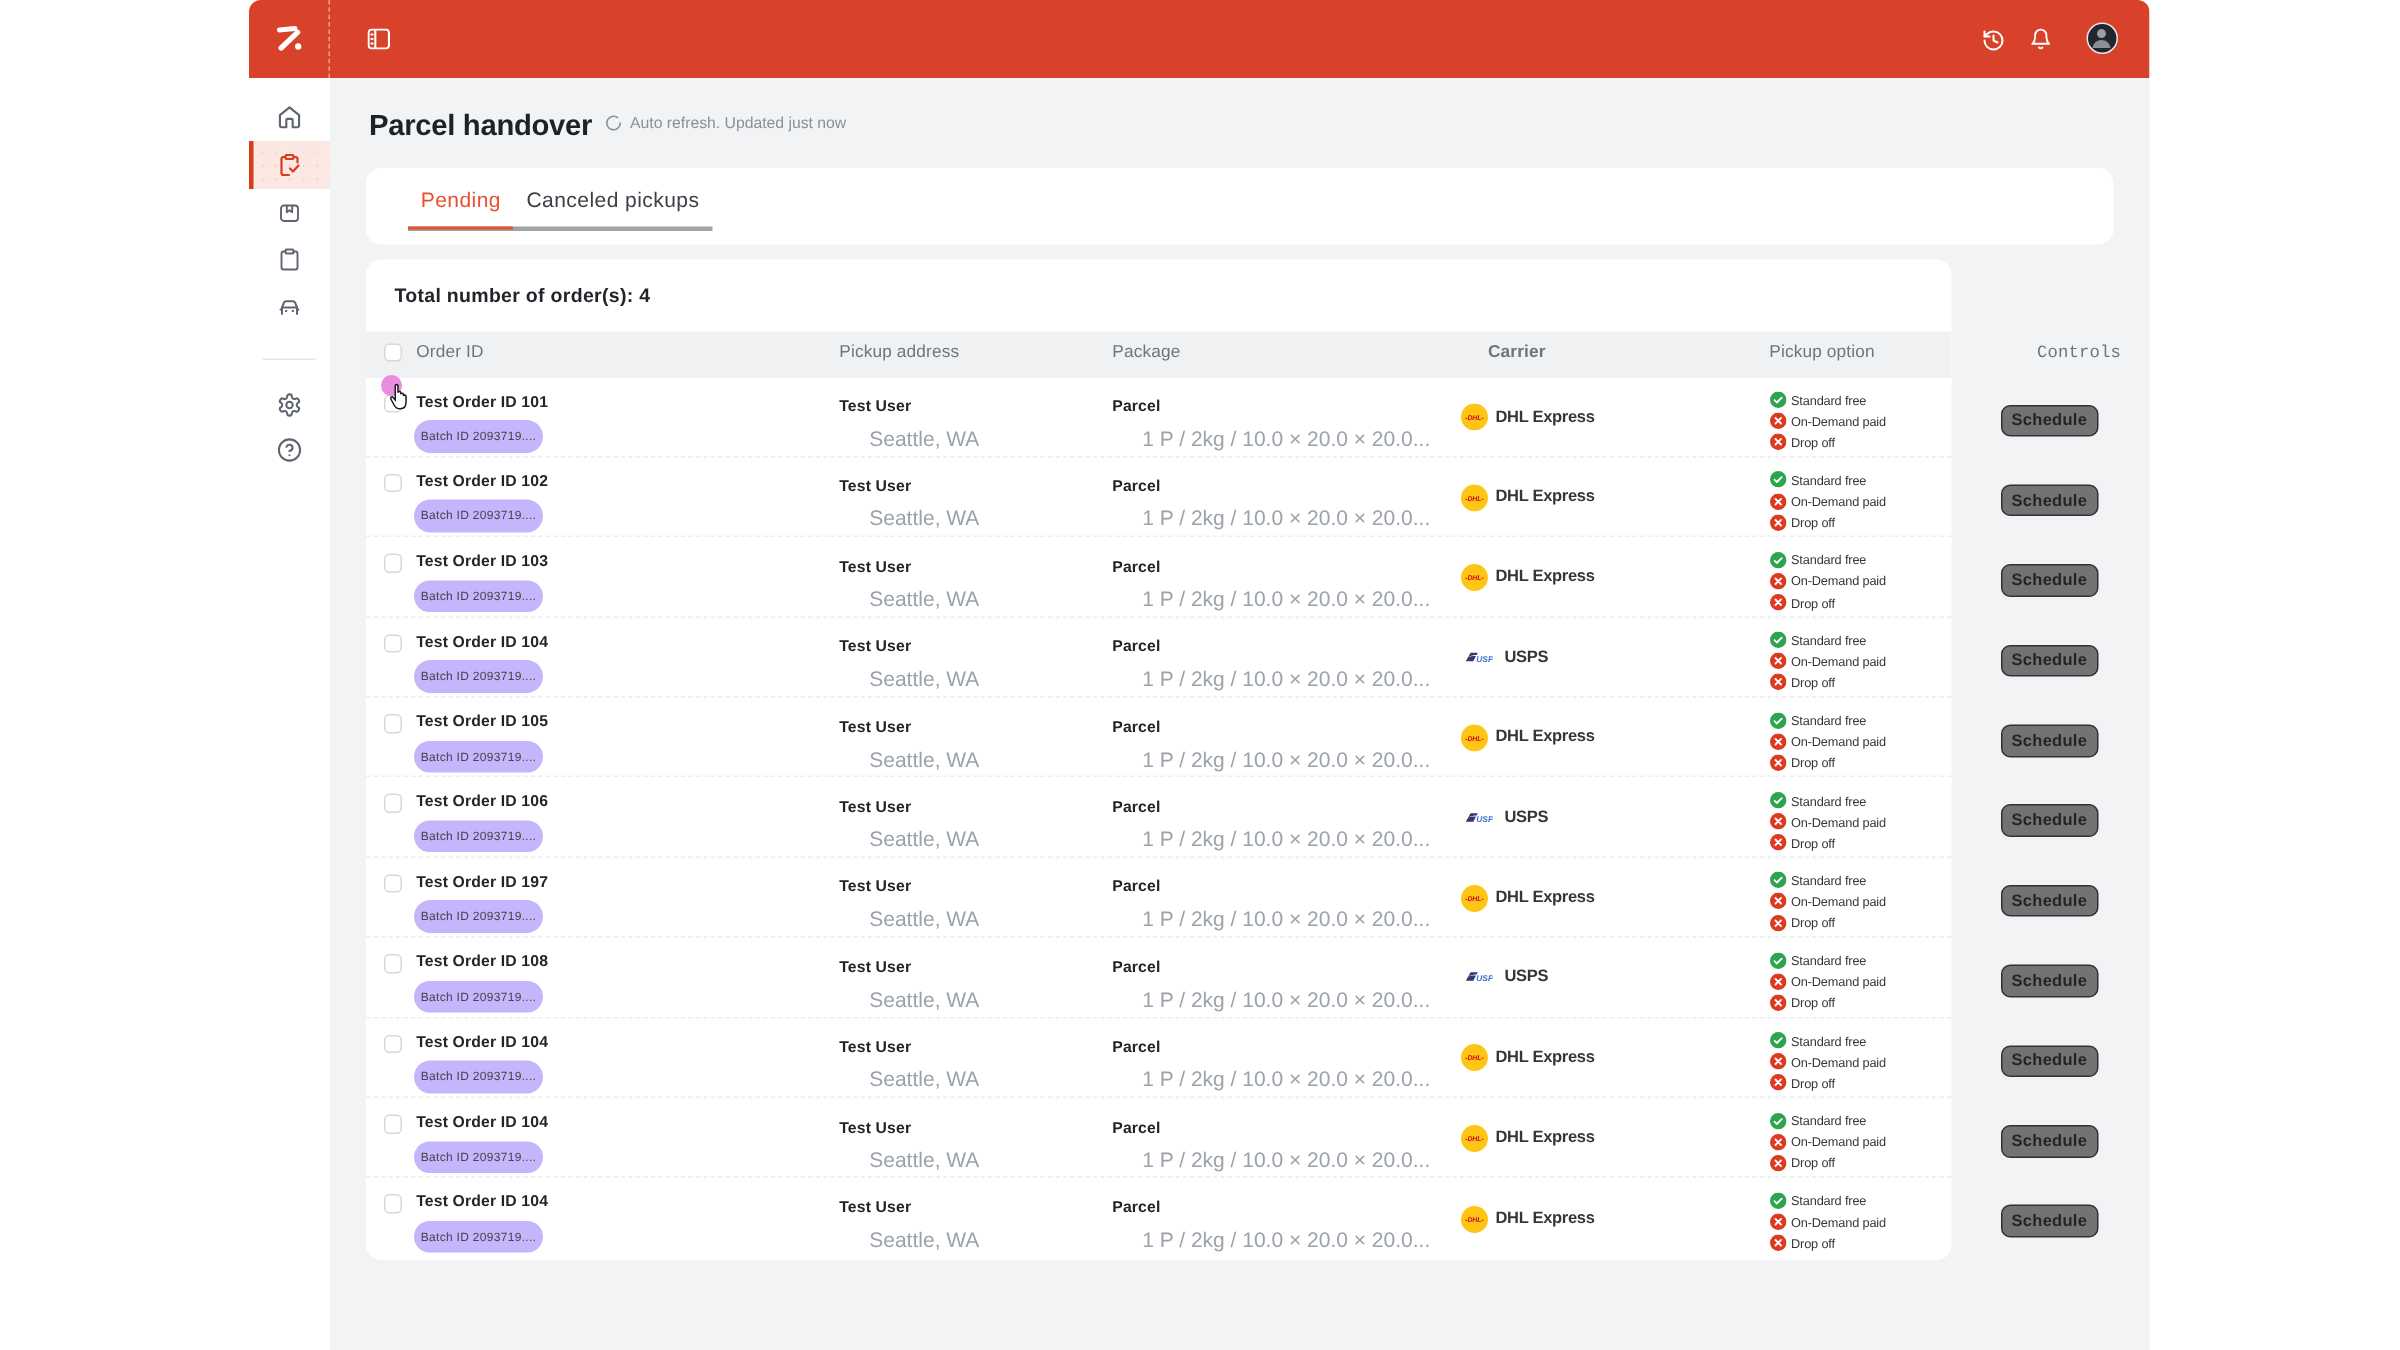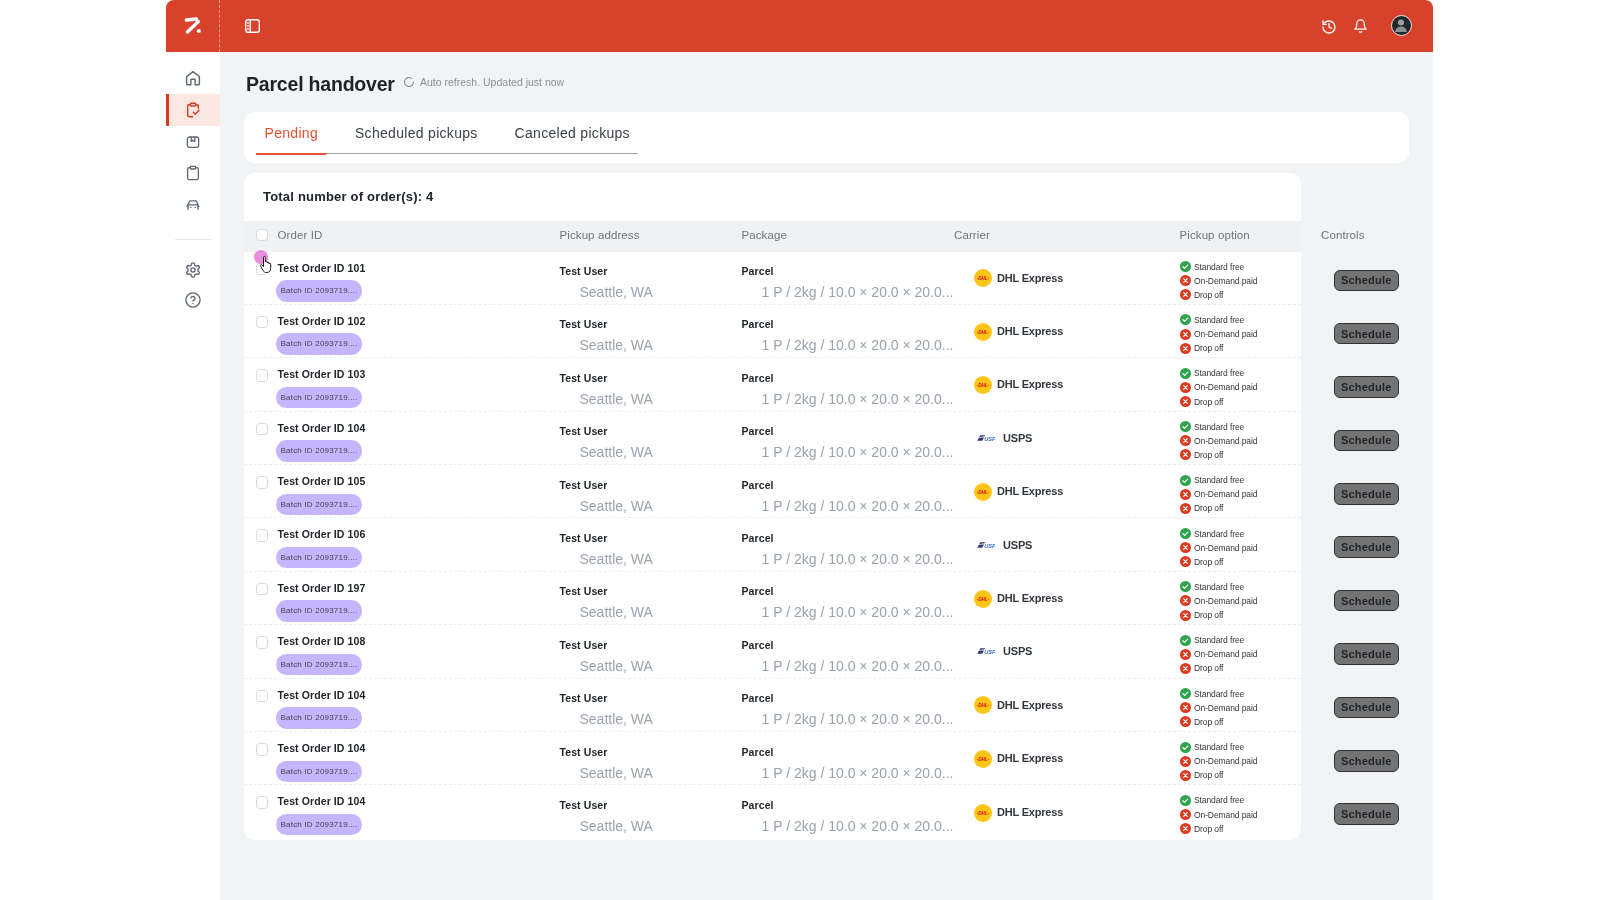--- a/index.html
+++ b/index.html
@@ -17,21 +17,21 @@
   background-image:radial-gradient(circle, #F1D4C2 0.62px, rgba(0,0,0,0) 0.85px);
   background-size:9px 9px; background-position:2px 3px;
   border-left:3px solid #D93A22; }
 .sdiv { position:absolute; left:9px; top:187px; width:36px; height:1px; background:#E6E8EA; }
 
 .main { position:absolute; left:54px; top:52px; right:0; bottom:0; background:#F1F3F4; }
 .h1 { position:absolute; left:26px; top:20.5px; line-height:22px; font-size:19.5px; font-weight:bold; color:#1E2125; letter-spacing:-0.2px; }
 .refresh { position:absolute; left:183px; top:24px; }
 .autotxt { position:absolute; left:200px; top:24px; font-size:10.5px; color:#8A9099; line-height:13px; letter-spacing:0px; }
 .tabcard { position:absolute; left:24px; top:59.5px; width:1165px; height:51px; background:#fff; border-radius:10px; }
-.tabs { position:absolute; left:12px; top:0; height:42.5px; display:flex; border-bottom:1px solid #a3a3a3;gap:20px; }
+.tabs { position:absolute; left:28px; top:0; height:42.5px; display:flex; border-bottom:3px solid #a3a3a3; }
 .tab { padding:0 8.5px; font-size:14px; line-height:42px; color:#3C4147; letter-spacing:0.3px; border-bottom:2.5px solid rgba(0,0,0,0); margin-bottom:-2px; font-weight:500;}
 .tab.on { color:#E8502F; border-bottom-color:#E8502F; }
 .tablecard { position:absolute; left:24px; top:121px; width:1057px; height:667px; background:#fff; border-radius:10px; }
 .total { position:absolute; left:19px; top:16px; font-size:13px; font-weight:bold; color:#212529; letter-spacing:0.2px; }
 .thead { position:absolute; left:0; top:47.5px; width:100%; height:31px; background:#F0F1F3; color:#6E757E; font-size:11.5px; letter-spacing:0.1px; }
 .thead span { position:absolute; top:8px; }
 .tbody { position:absolute; left:0; top:78.5px; width:100%; }
 .row { position:relative; width:100%; height:53.4px; border-bottom:1px dashed #EBEDEF; }
 .row:last-child { border-bottom:none; }
 .cb { position:absolute; left:11.5px; top:11px; width:12.5px; height:12.5px; border:1.5px solid #D5D8DC; border-radius:3.5px; background:#fff; }
@@ -128,34 +128,33 @@
   </div>
   <div class="main">
     <div class="h1">Parcel handover</div>
     <svg class="refresh" width="12" height="12" viewBox="0 0 24 24" fill="none" stroke="#8A9099" stroke-width="2.2" stroke-linecap="round">
       <path d="M21 12a9 9 0 1 1-3.5-7.1"></path>
     </svg>
     <div class="autotxt">Auto refresh. Updated just now</div>
     <div class="tabcard">
       <div class="tabs">
         <div class="tab on">Pending</div>
-        <div class="tab">Scheduled pickups</div>
         <div class="tab">Canceled pickups</div>
       </div>
     </div>
     <div class="tablecard">
       <div class="total">Total number of order(s): 4</div>
       <div class="thead">
         <span class="hcb"></span>
         <span style="left:33.5px;">Order ID</span>
         <span style="left:315.5px;">Pickup address</span>
         <span style="left:497.5px;">Package</span>
-        <span style="left:710px;">Carrier</span>
+        <span style="left:748px;font-weight:bold;">Carrier</span>
         <span style="left:935.5px;">Pickup option</span>
-        <span style="left:1077px;">Controls</span>
+        <span style="left:1114px;font-family:Liberation Mono, monospace;">Controls</span>
       </div>
       <div class="tbody">
 <div class="row">
 <span class="cb"></span>
 <div class="c-order">
               <div class="otitle">Test Order ID 101</div>
               <div class="pill">Batch ID 2093719....</div>
             </div>
 <div class="c-pick">
               <div class="l1">Test User</div>

